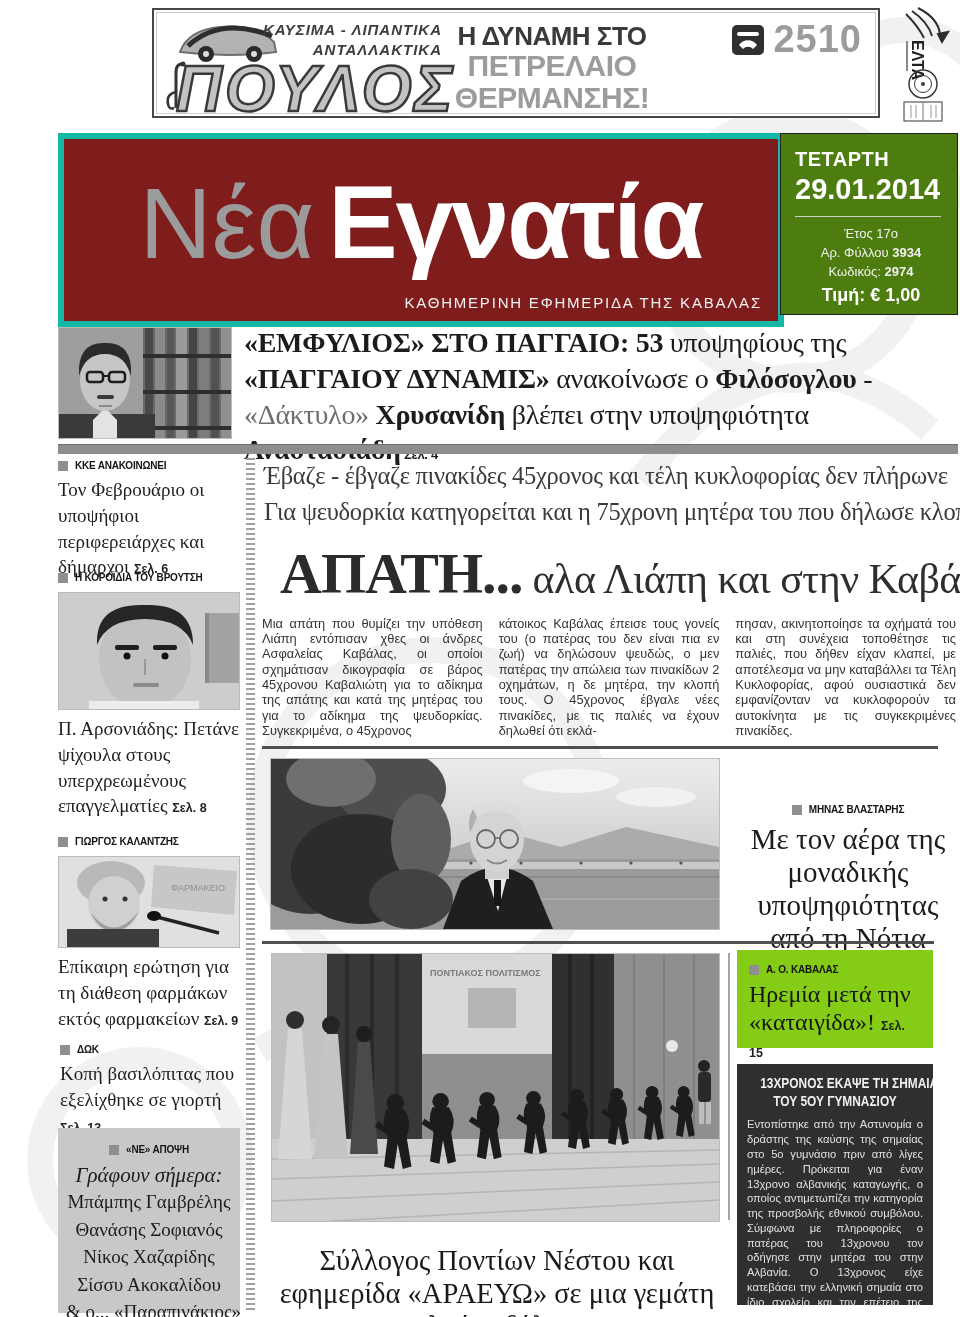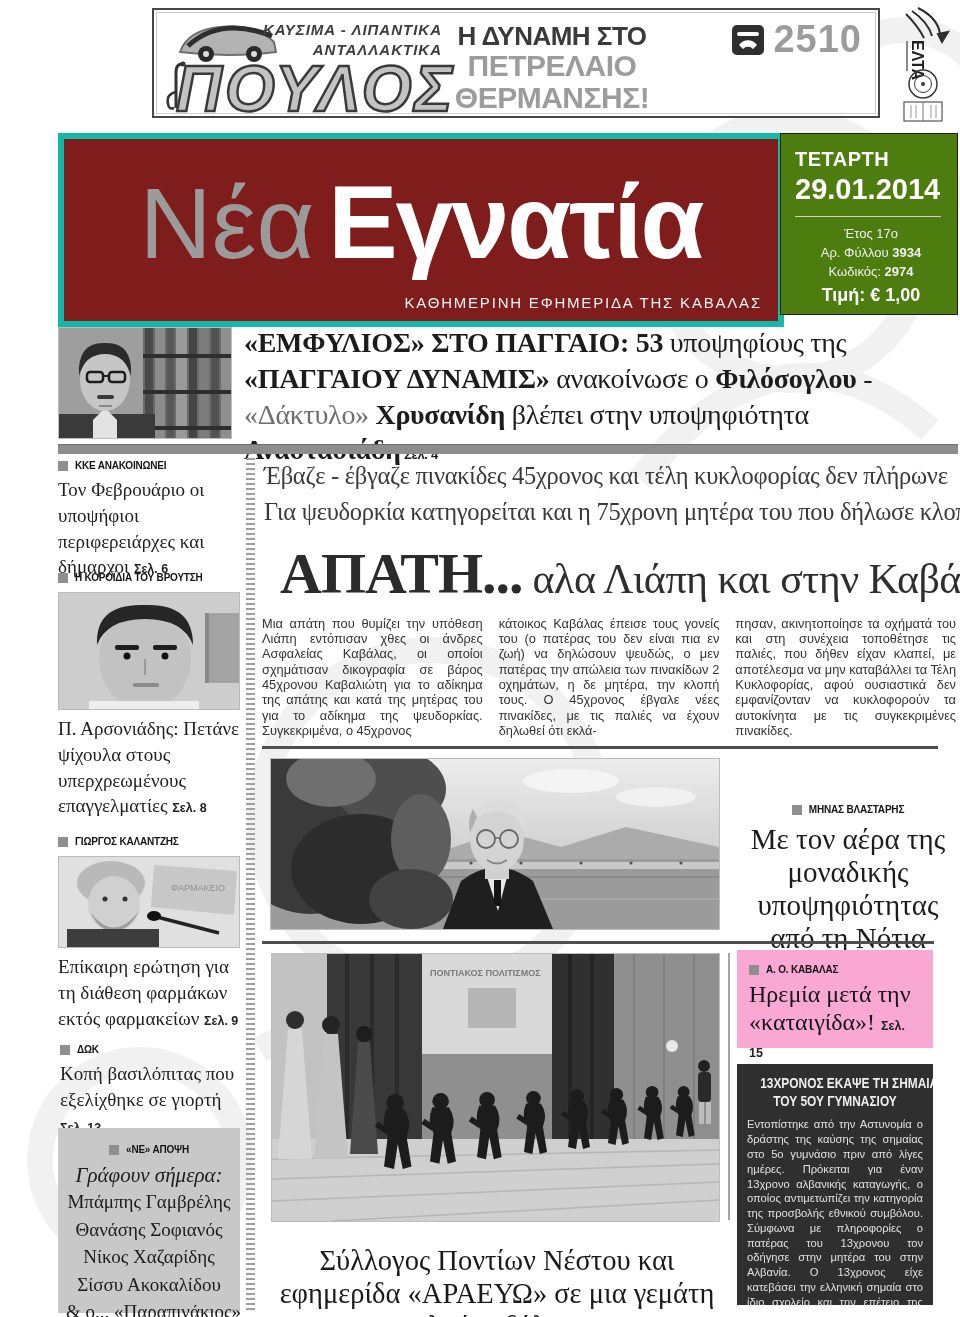--- a/index.html
+++ b/index.html
@@ -75,21 +75,21 @@
   .bodycols{display:flex;gap:16px;overflow:hidden;}
   .bodycols .col{flex:1;font-size:12.8px;line-height:1.2;text-align:justify;color:#333;}
   .rule{background:#4f4f4f;}
   .vrule{background:#a5a5a5;}
   .photo-frame{border:1px solid #bdbdbd;display:block;}
 
   .vlast-title{font-family:"Liberation Serif","DejaVu Serif",serif;font-size:29px;line-height:1.14;
                text-align:center;color:#1c1c1c;margin-top:8px;}
   .vlast-page{text-align:center;margin-top:12px;}
 
-  .kavala-box{background:#f9a8d4;padding:14px 12px;box-sizing:border-box;}
+  .kavala-box{background:#84cc16;padding:14px 12px;box-sizing:border-box;}
   .kavala-title{font-family:"Liberation Serif","DejaVu Serif",serif;font-size:24px;line-height:1.15;
                 color:#161616;margin-top:6px;}
 
   .flag-box{background:#2f2f2f;color:#e3e3e3;padding:10px 10px;box-sizing:border-box;overflow:hidden;}
   .flag-title{font-weight:bold;font-size:14px;line-height:1.3;text-align:center;color:#efefef;
               white-space:nowrap;transform:scaleX(0.85);transform-origin:center;}
   .flag-body{font-size:11.2px;line-height:1.32;text-align:justify;margin-top:7px;color:#e0e0e0;}
 
   .ponto-title{font-family:"Liberation Serif","DejaVu Serif",serif;font-size:28.5px;line-height:1.16;
                text-align:center;color:#1a1a1a;margin-top:6px;}

